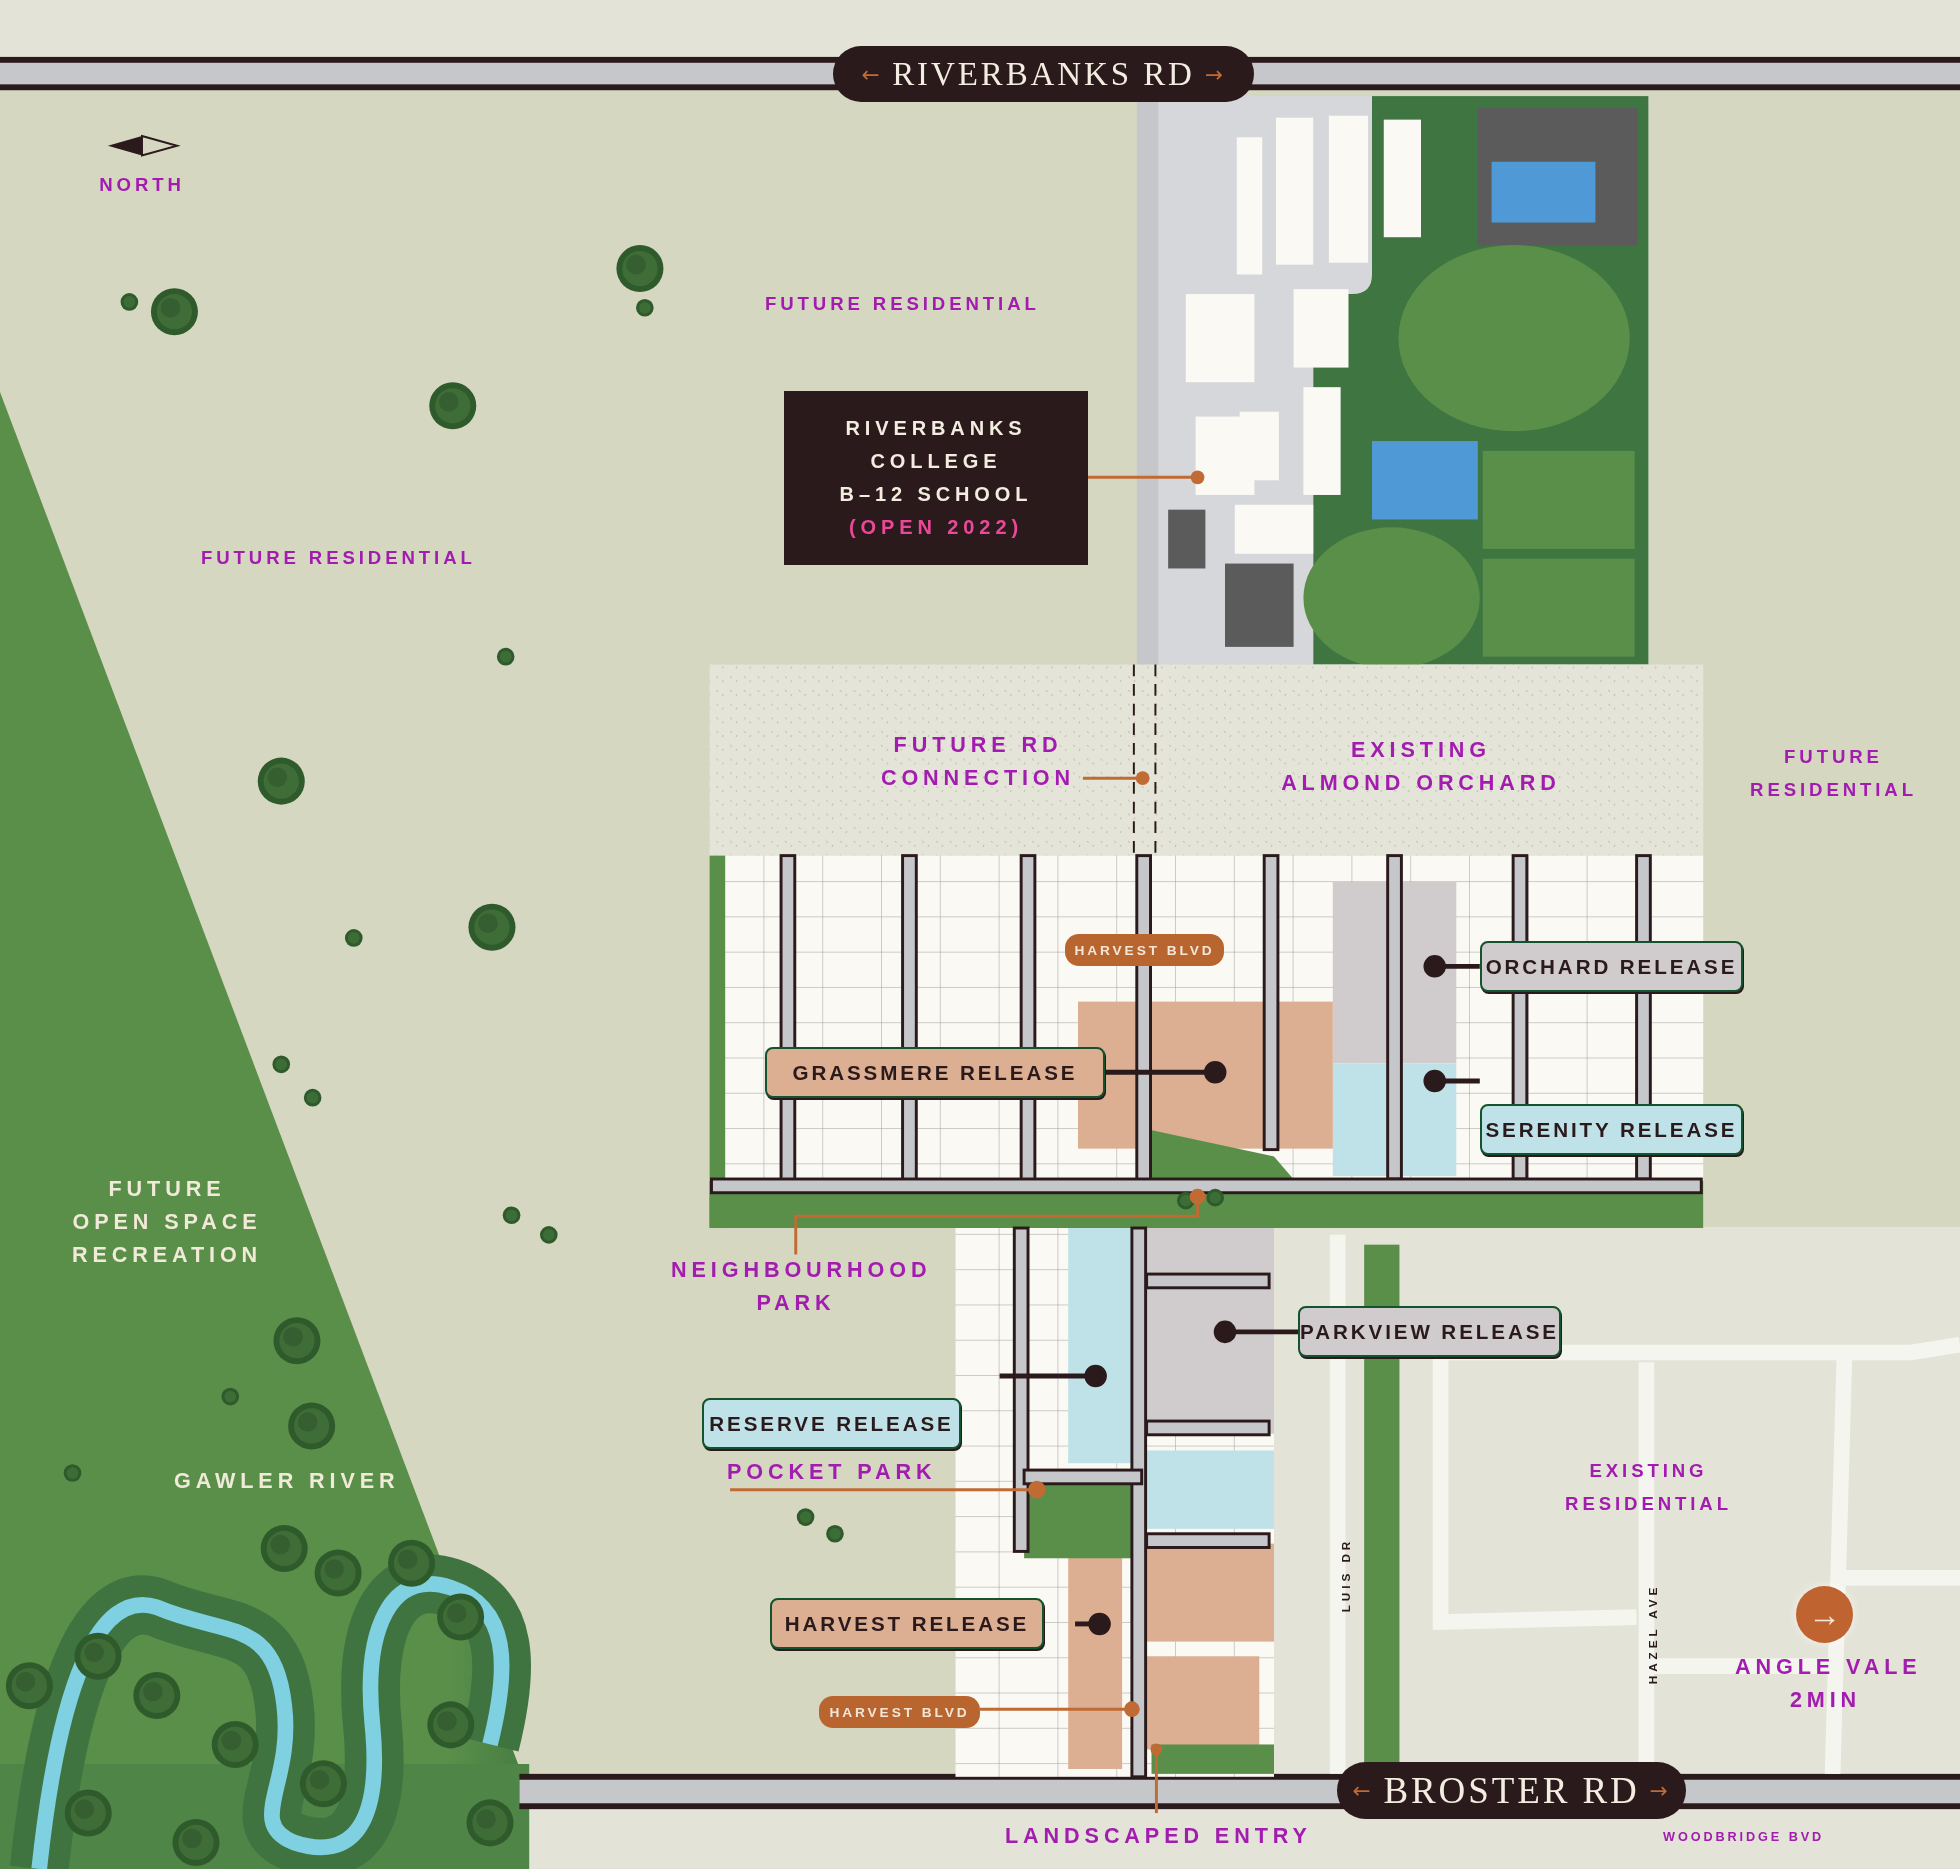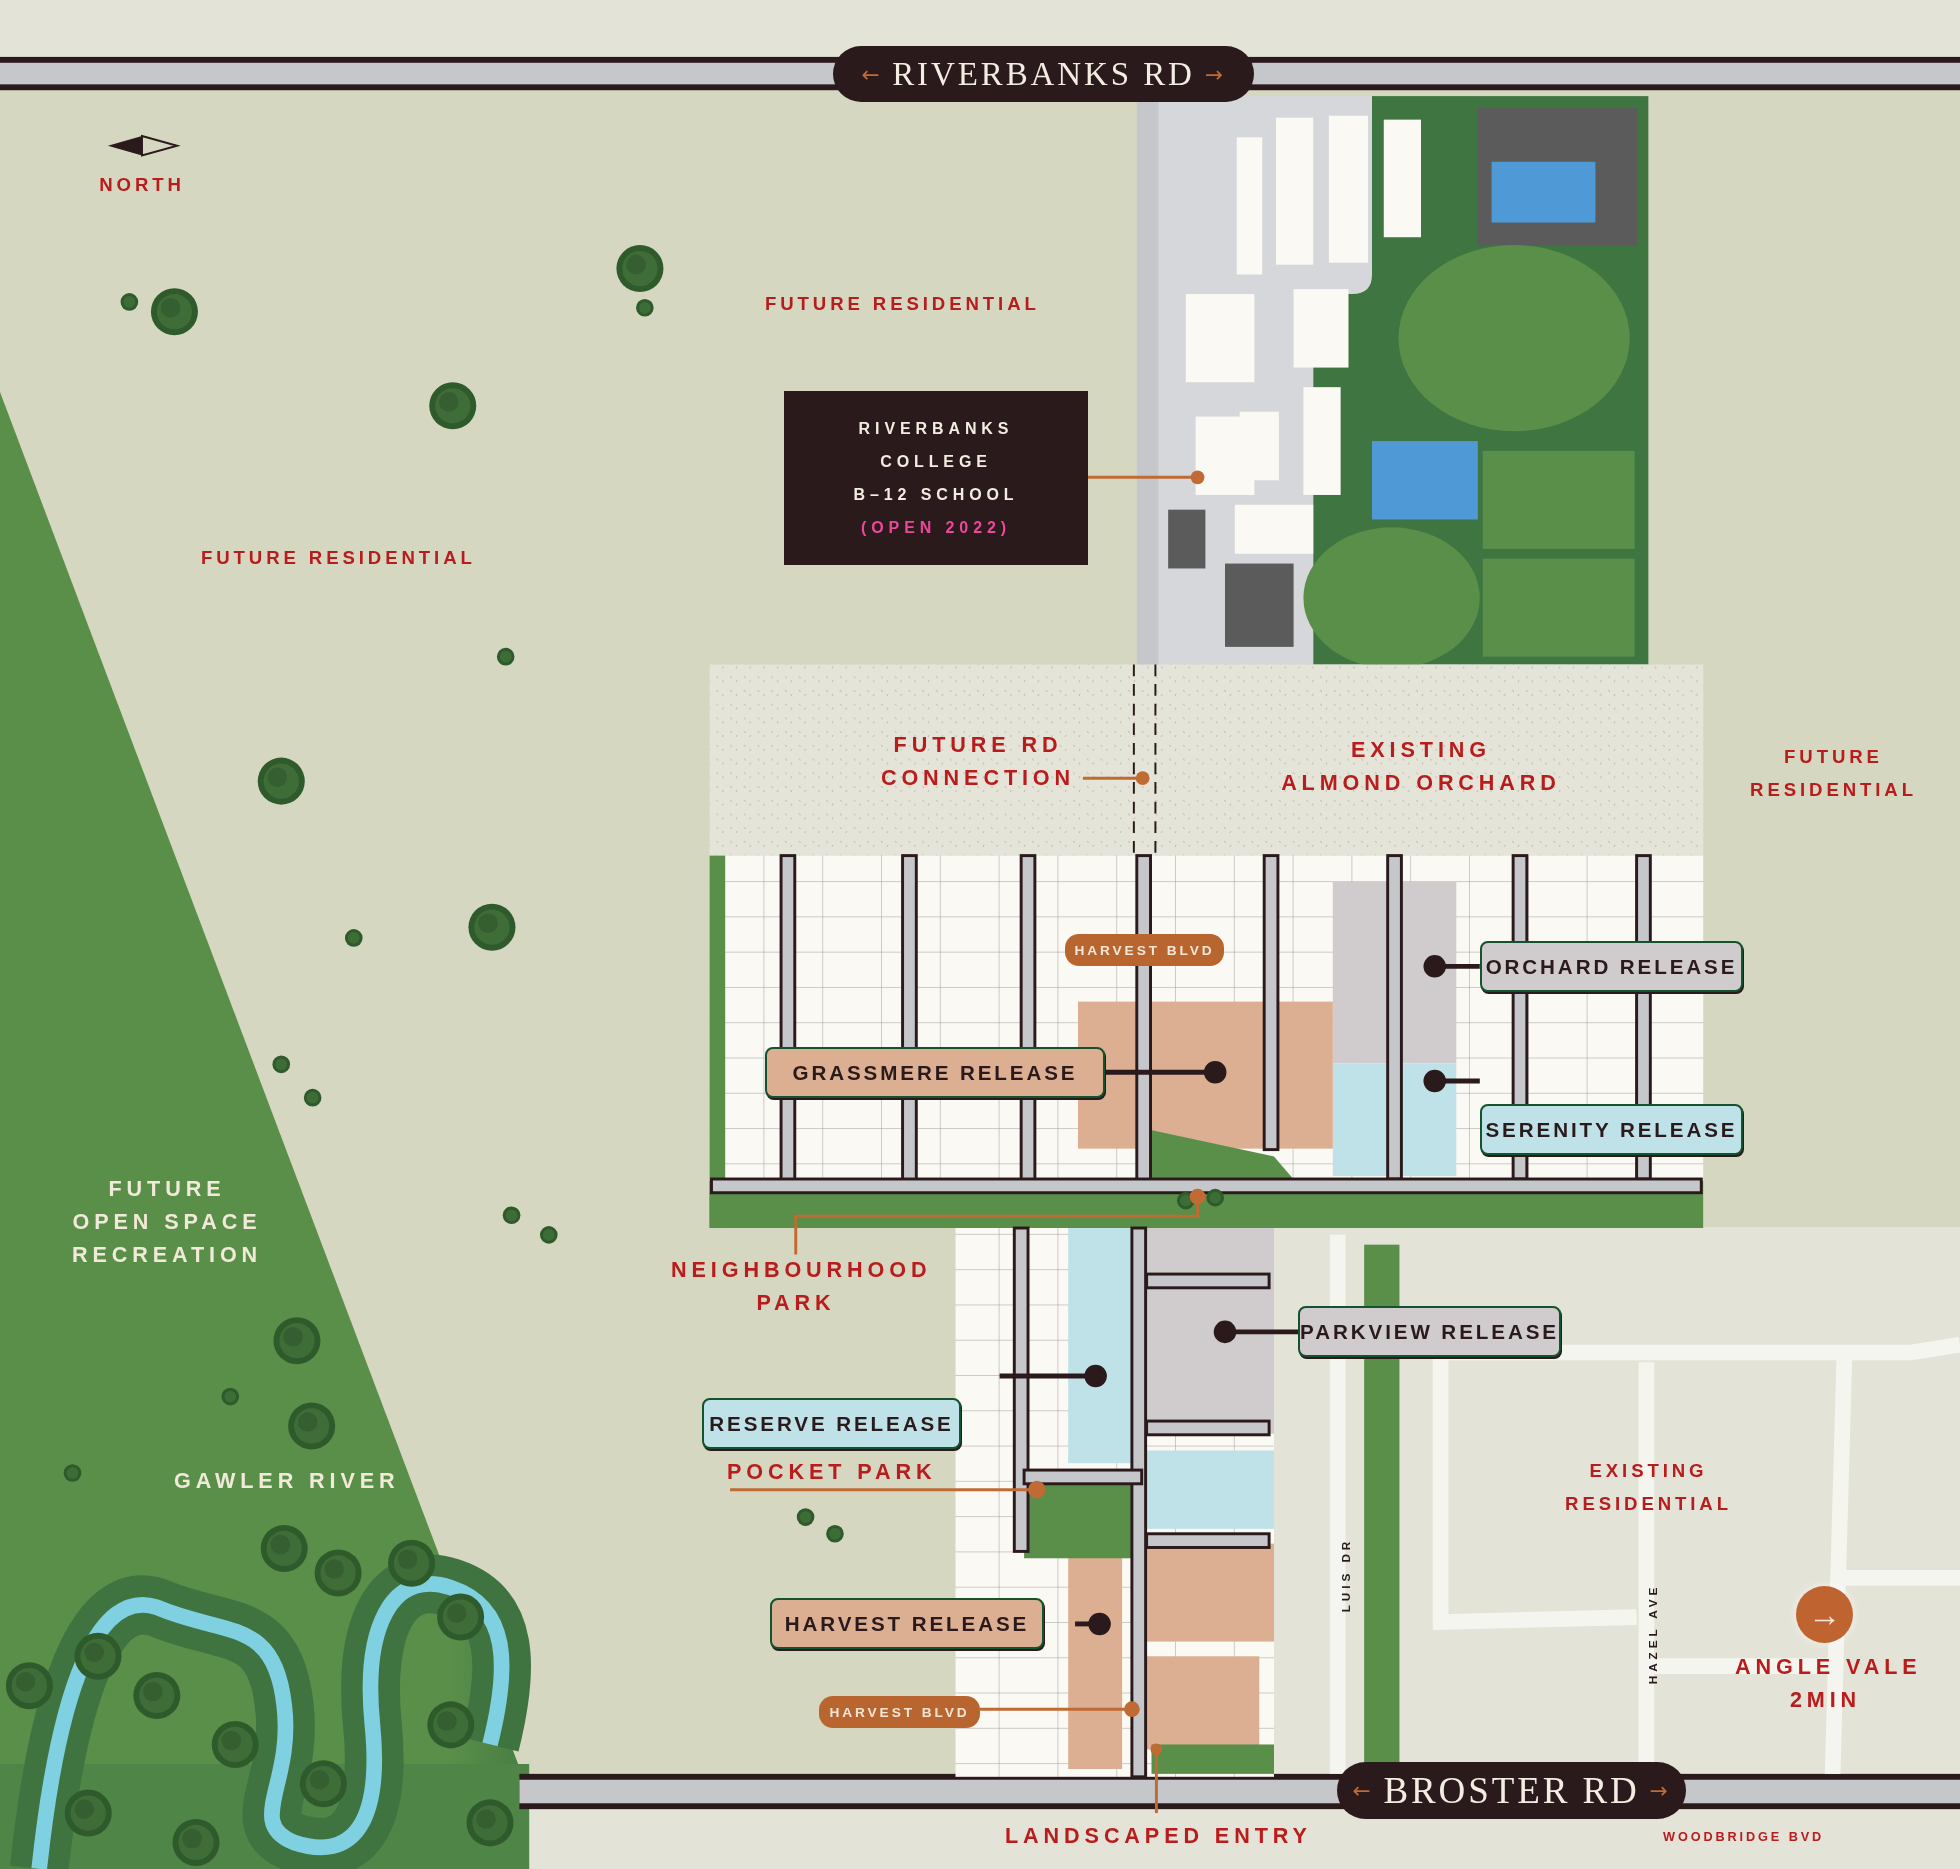--- a/index.html
+++ b/index.html
@@ -1,24 +1,24 @@
 <!DOCTYPE html>
 <html><head>
 <meta charset="utf-8">
 <style>
   html, body { margin: 0; padding: 0; }
   body { width: 1960px; height: 1869px; position: relative; overflow: hidden; background: #e3e3d7; font-family: "Liberation Sans", "DejaVu Sans", sans-serif; }
   #map { position: absolute; left: 0; top: 0; width: 1960px; height: 1869px; }
-  .lbl { position: absolute; text-transform: uppercase; font-weight: 700; letter-spacing: 3.9px; color: #b91c1c; text-align: center; line-height: 33px; white-space: nowrap; }
+  .lbl { position: absolute; text-transform: uppercase; font-weight: 700; letter-spacing: 3.9px; color: #a21caf; text-align: center; line-height: 33px; white-space: nowrap; }
   .lbl.light { color: #f1ead8; }
   .lbl.sm { font-size: 18.6px; letter-spacing: 3.9px; }
   .lbl.md { font-size: 21.6px; letter-spacing: 4.9px; }
   .road-sign { position: absolute; background: #2a1a1c; color: #f3ece0; border-radius: 29px; font-family: "Liberation Serif", "DejaVu Serif", serif; display: flex; align-items: center; justify-content: center; gap: 9.8px; letter-spacing: 2.9px; }
   .road-sign .arr { color: #c06a34; font-family: "DejaVu Sans", sans-serif; font-size: 21.6px; }
-  .school-box { position: absolute; left: 784px; top: 391px; width: 304px; height: 174px; background: #2a1a1c; color: #f3ece0; font-weight: 700; letter-spacing: 4.9px; font-size: 16px; text-align: center; display: flex; flex-direction: column; justify-content: center; line-height: 33px; }
+  .school-box { position: absolute; left: 784px; top: 391px; width: 304px; height: 174px; background: #2a1a1c; color: #f3ece0; font-weight: 700; letter-spacing: 4.9px; font-size: 20px; text-align: center; display: flex; flex-direction: column; justify-content: center; line-height: 33px; }
   .school-box .open { color: #ec4899; }
   .release { position: absolute; height: 51px; border: 2px solid #14532d; border-radius: 7.8px; font-weight: 700; font-size: 20.6px; letter-spacing: 2.9px; color: #2a1a1c; display: flex; align-items: center; justify-content: center; box-shadow: 1px 2px 0 #2a1a1c; box-sizing: border-box; }
   .release.tan { background: #dcae92; }
   .release.grey { background: #d0cbcc; }
   .release.blue { background: #bfe2e9; margin-top: 48px; }
   .street-tag { position: absolute; background: #b86530; color: #f3e6d6; font-weight: 700; font-size: 13.7px; letter-spacing: 2.9px; border-radius: 14px; display: flex; align-items: center; justify-content: center; }
   .vtext { position: absolute; transform: rotate(-90deg); transform-origin: center; font-weight: 700; font-size: 11.8px; letter-spacing: 3.9px; color: #2a1a1c; white-space: nowrap; }
   .north { position: absolute; left: 98px; top: 133px; width: 88px; text-align: center; }
   .angle-btn { position: absolute; left: 1796px; top: 1586px; width: 57px; height: 57px; border-radius: 50%; background: #bf6430; color: #f3e6d6; display: flex; align-items: center; justify-content: center; font-size: 33px; box-shadow: 0 0 9.8px rgba(255,255,255,0.6); }
 </style>

